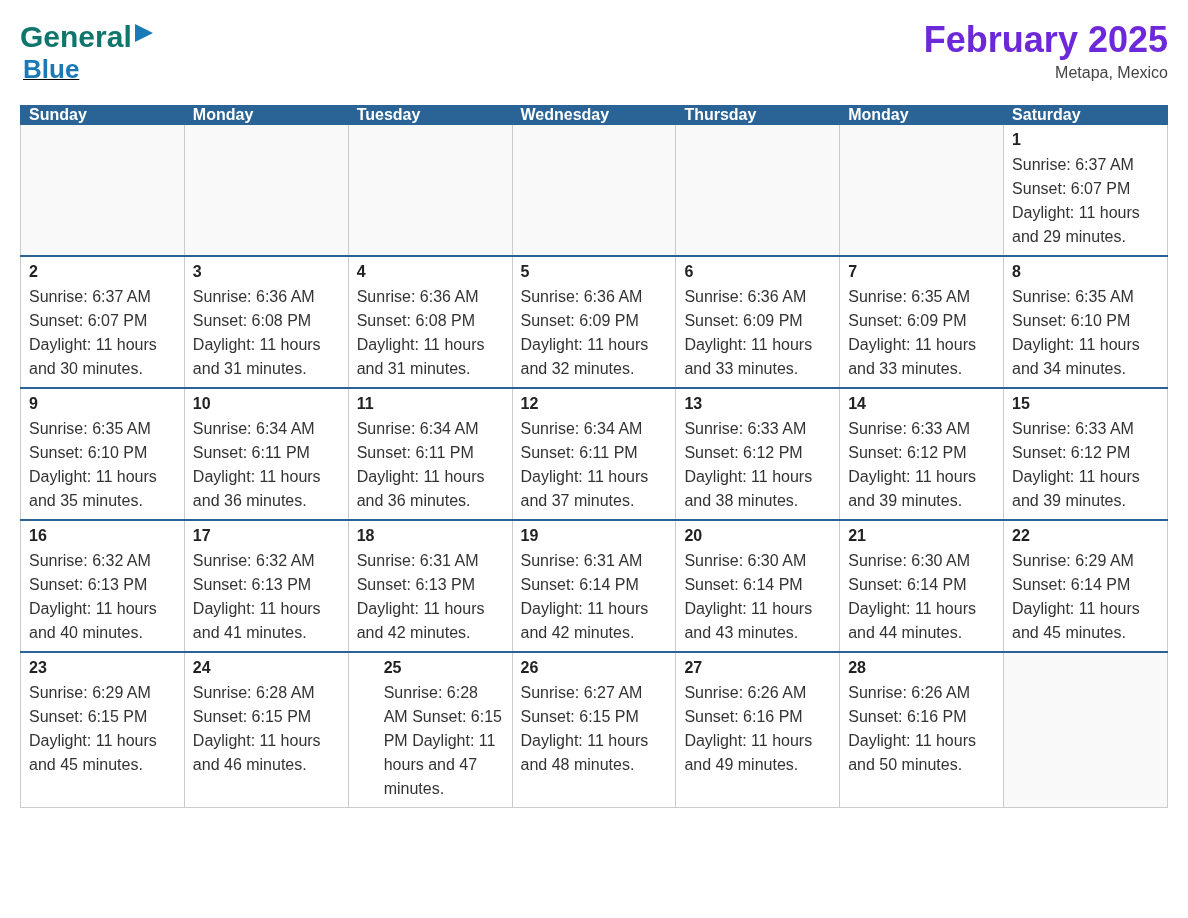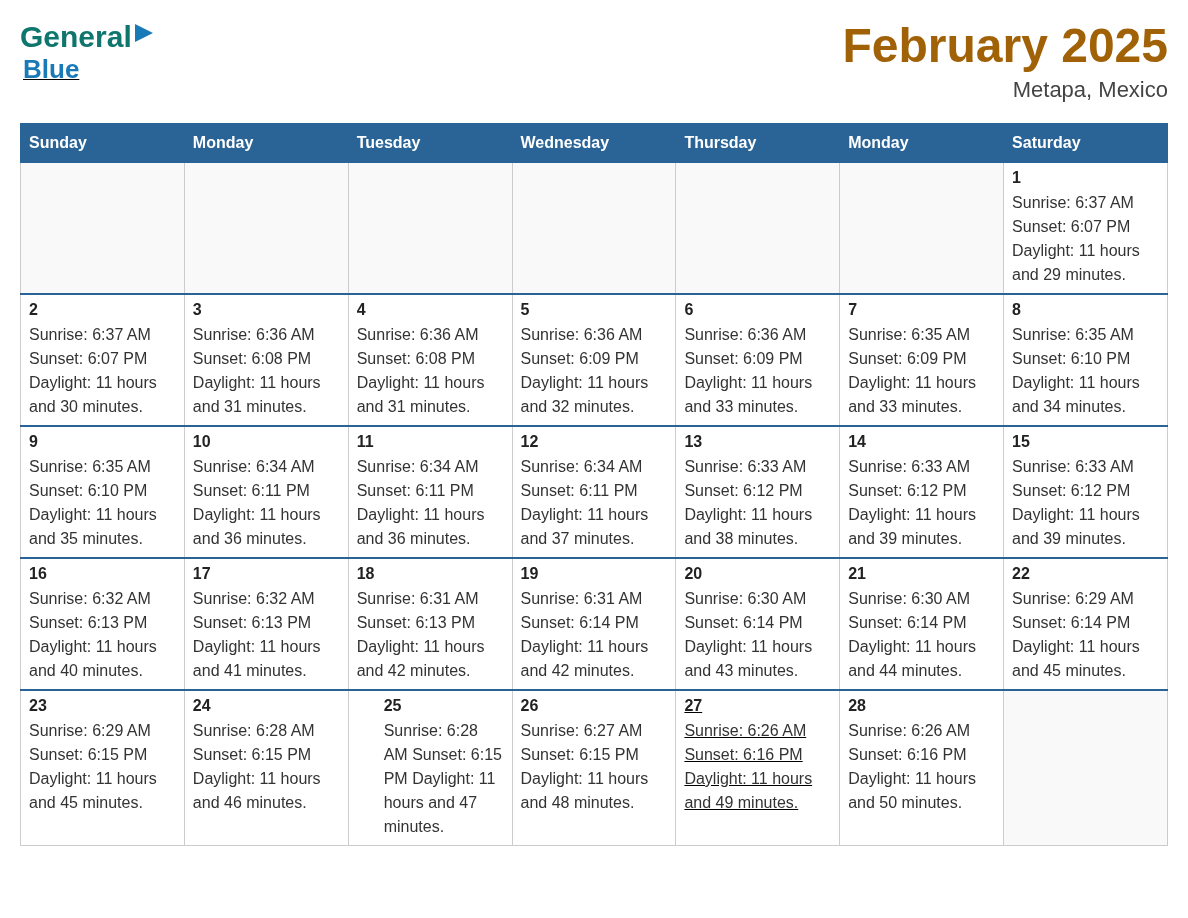--- a/index.html
+++ b/index.html
@@ -18,38 +18,38 @@
     }
     .logo {
       display: flex;
       flex-direction: column;
       align-items: flex-start;
     }
     .title-section {
       text-align: right;
     }
     .month-title {
-      font-size: 48px;
+      font-size: 36px;
       font-weight: bold;
-      color: #a16207;
+      color: #6d28d9;
       line-height: 1.1;
     }
     .location {
-      font-size: 22px;
+      font-size: 16px;
       color: #444;
       margin-top: 4px;
     }
     .calendar {
       width: 100%;
       border-collapse: collapse;
     }
     .calendar th {
       background-color: #2a6496;
       color: #fff;
-      padding: 10px 8px;
+      padding: 0 8px;
       text-align: left;
       font-size: 16px;
       font-weight: bold;
       border: 1px solid #2a6496;
     }
     .calendar td {
       border: 1px solid #ccc;
       vertical-align: top;
       padding: 6px 8px;
       width: 14.28%;
@@ -302,21 +302,21 @@
 Daylight: 11 hours
 and 47 minutes.</div>
         </td>
         <td style="border-top: 2px solid rgb(42, 100, 150);">
           <span class="day-number">26</span>
           <div class="day-info">Sunrise: 6:27 AM
 Sunset: 6:15 PM
 Daylight: 11 hours
 and 48 minutes.</div>
         </td>
-        <td style="border-top: 2px solid rgb(42, 100, 150); text-decoration: underline;">
+        <td style="border-top: 2px solid rgb(42, 100, 150);">
           <span class="day-number">27</span>
           <div class="day-info">Sunrise: 6:26 AM
 Sunset: 6:16 PM
 Daylight: 11 hours
 and 49 minutes.</div>
         </td>
         <td style="border-top: 2px solid rgb(42, 100, 150);">
           <span class="day-number">28</span>
           <div class="day-info">Sunrise: 6:26 AM
 Sunset: 6:16 PM

